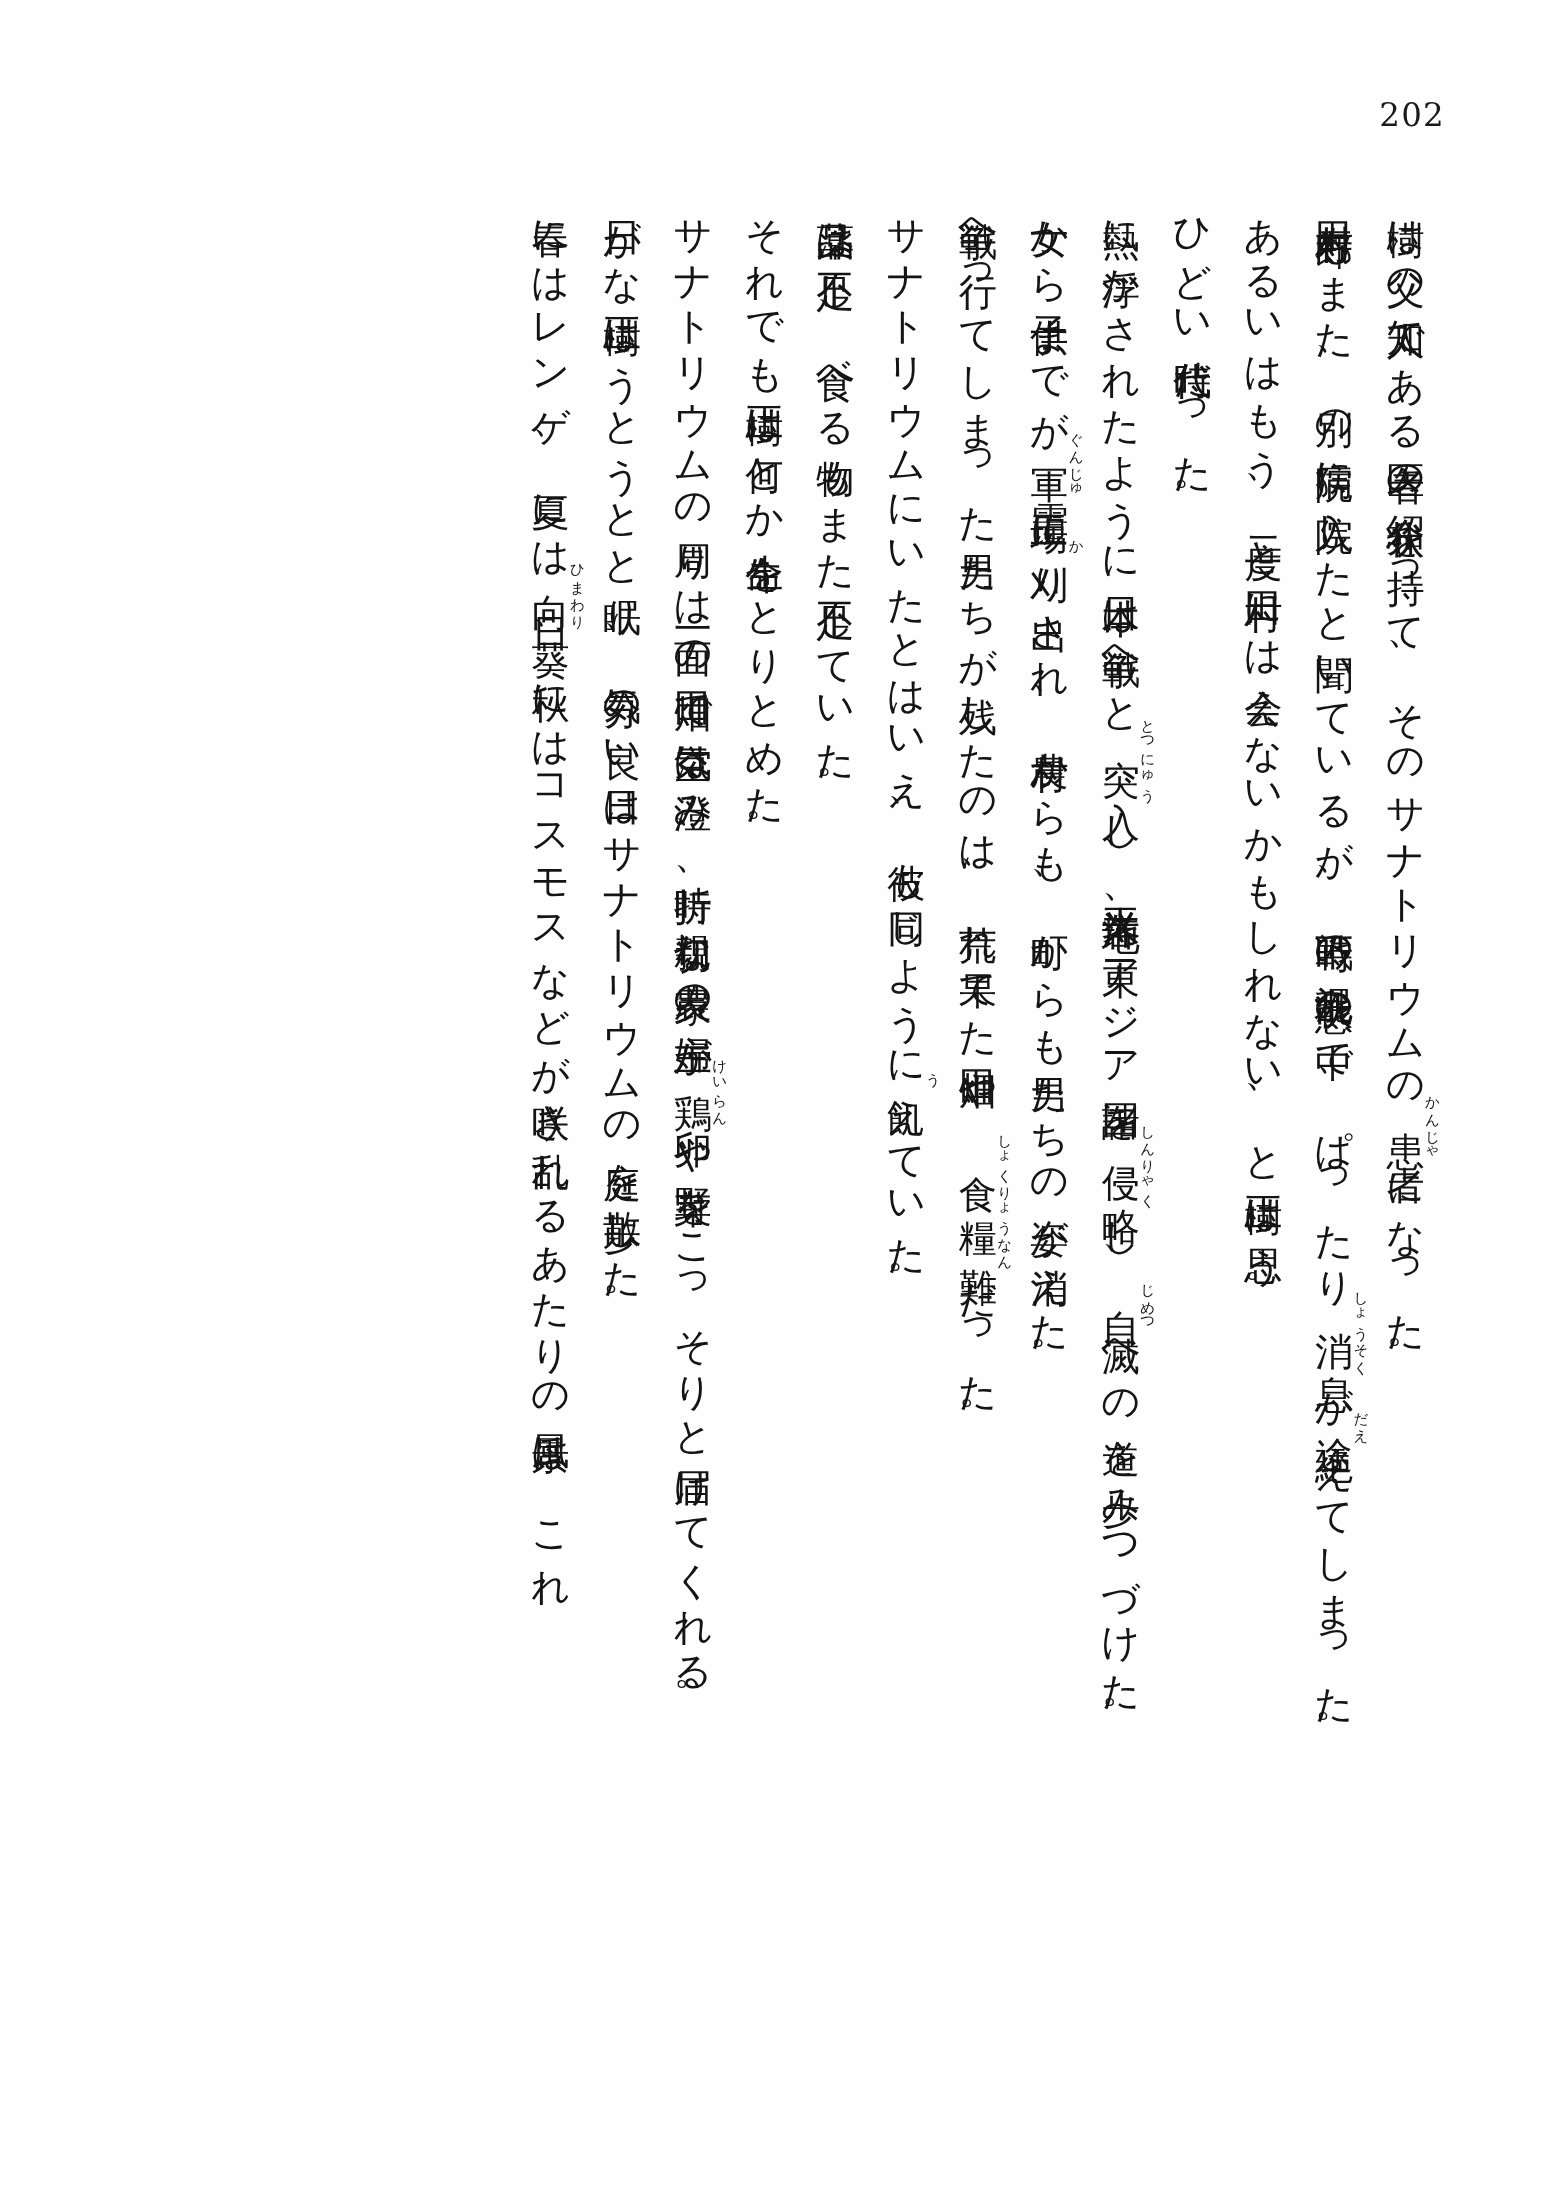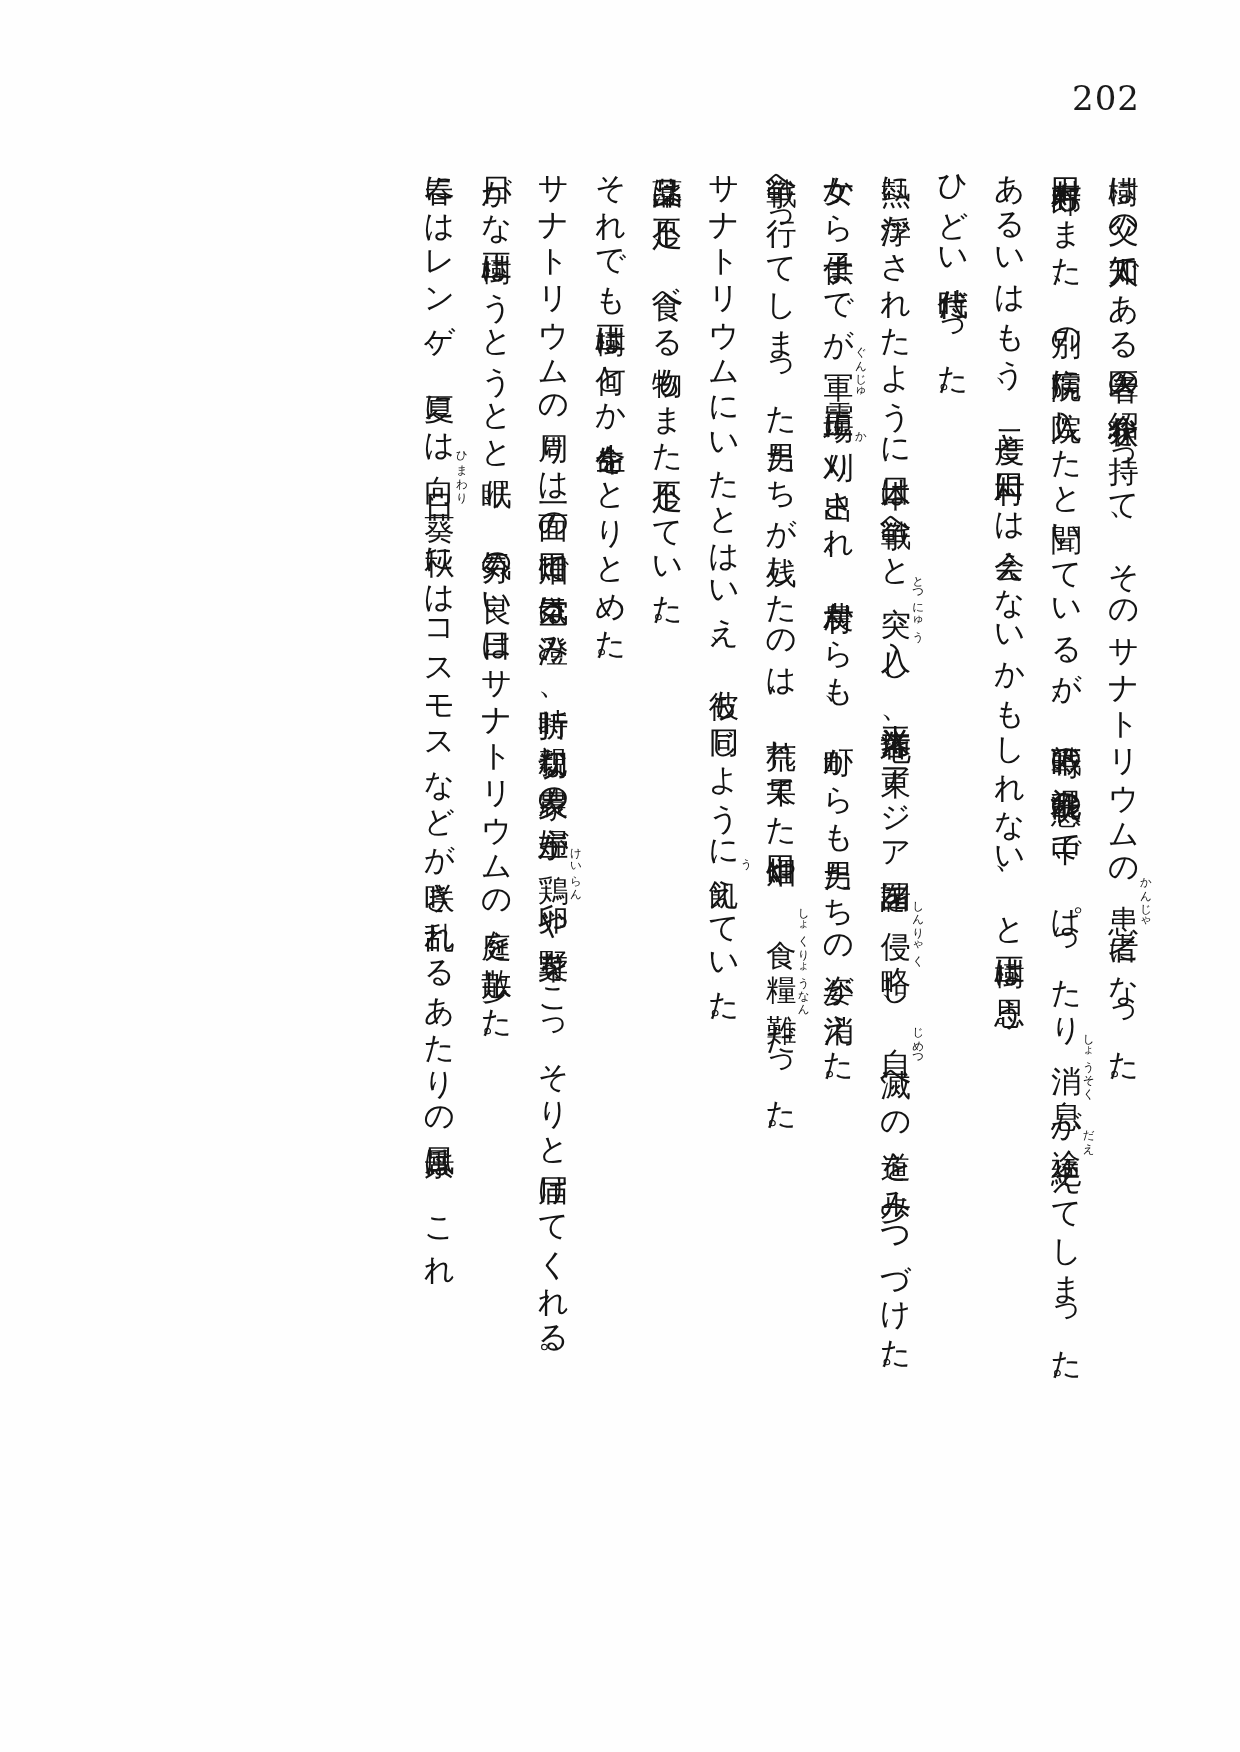--- a/index.html
+++ b/index.html
@@ -18,22 +18,22 @@
 
   .page {
     position: absolute;
     inset: 0;
     background: #fefefe;
   }
 
   .page-number {
     position: absolute;
     top: 78px;
-    right: 100px;
-    font-size: 34px;
+    right: 84px;
+    font-size: 26px;
     letter-spacing: 1px;
     color: #1a1a1a;
     font-family: "DejaVu Serif", "Liberation Serif", serif;
   }
 
   .body-text {
     position: absolute;
     top: 122px;
     right: 88px;
     left: 92px;

